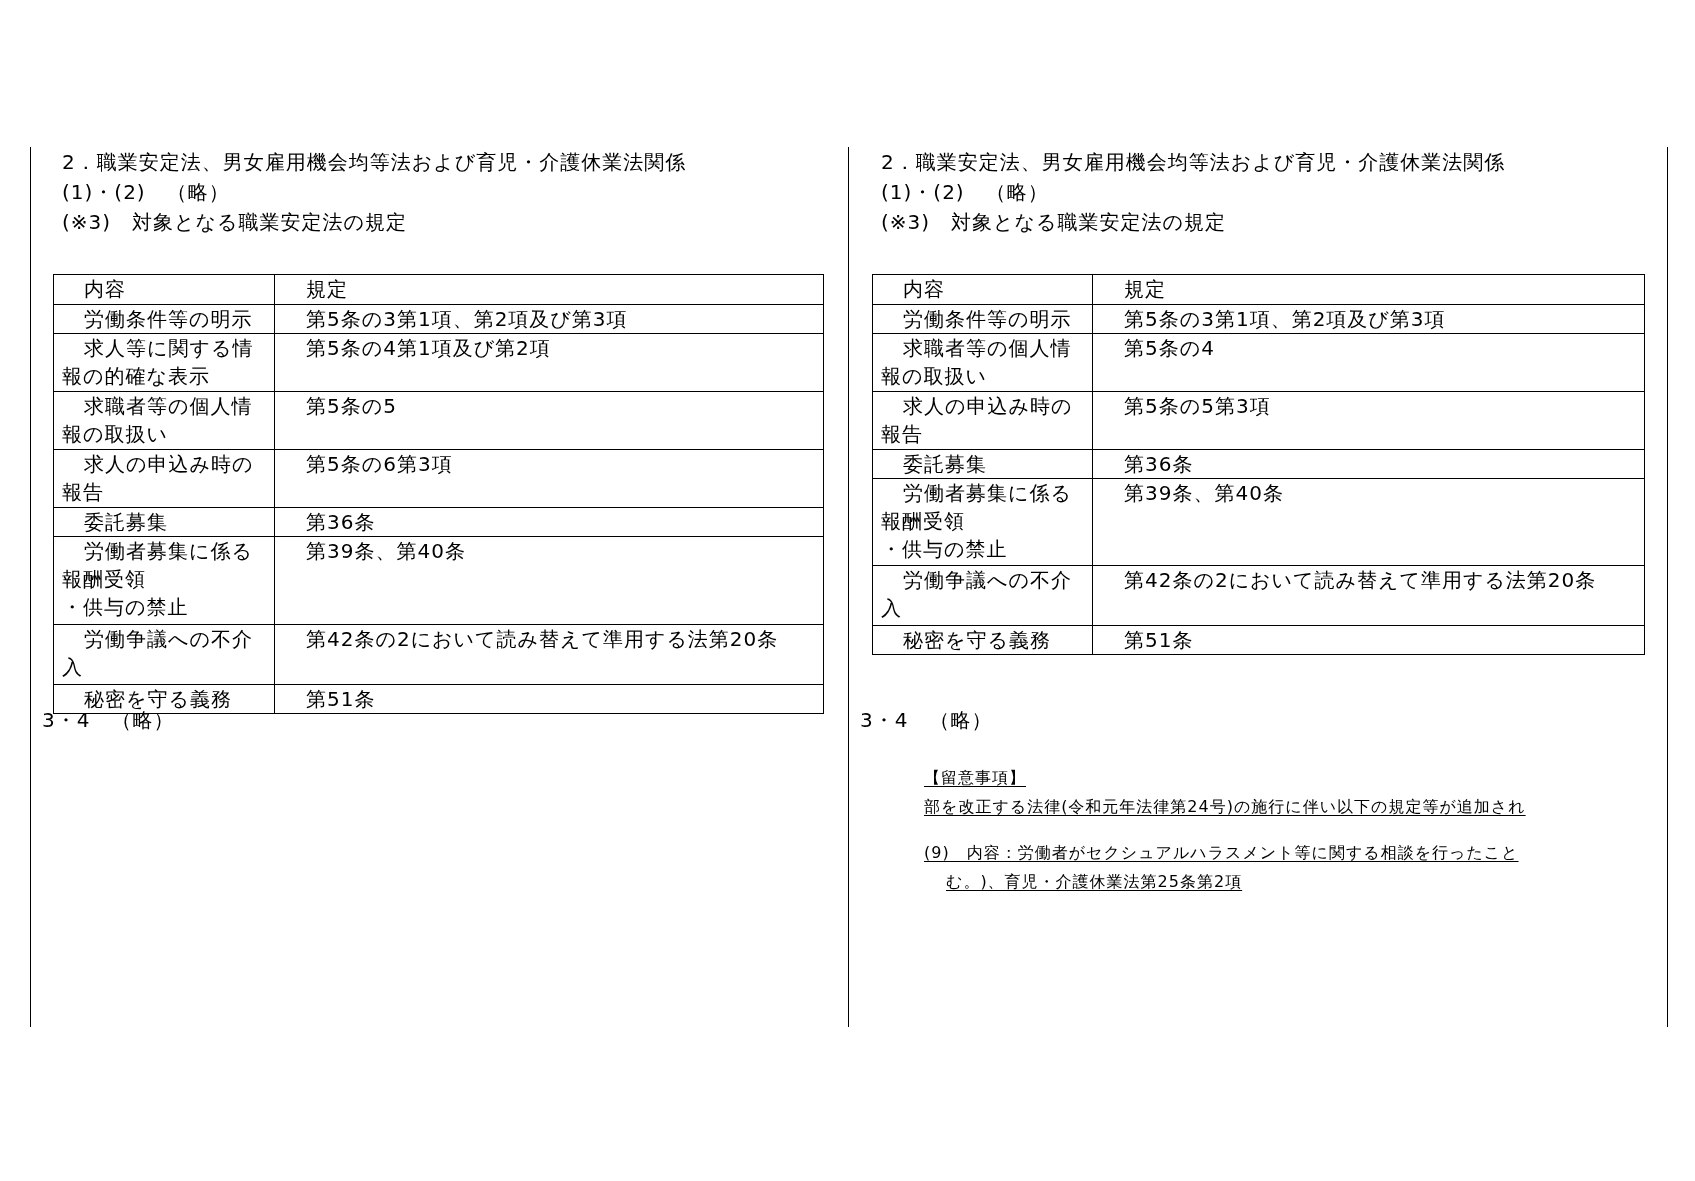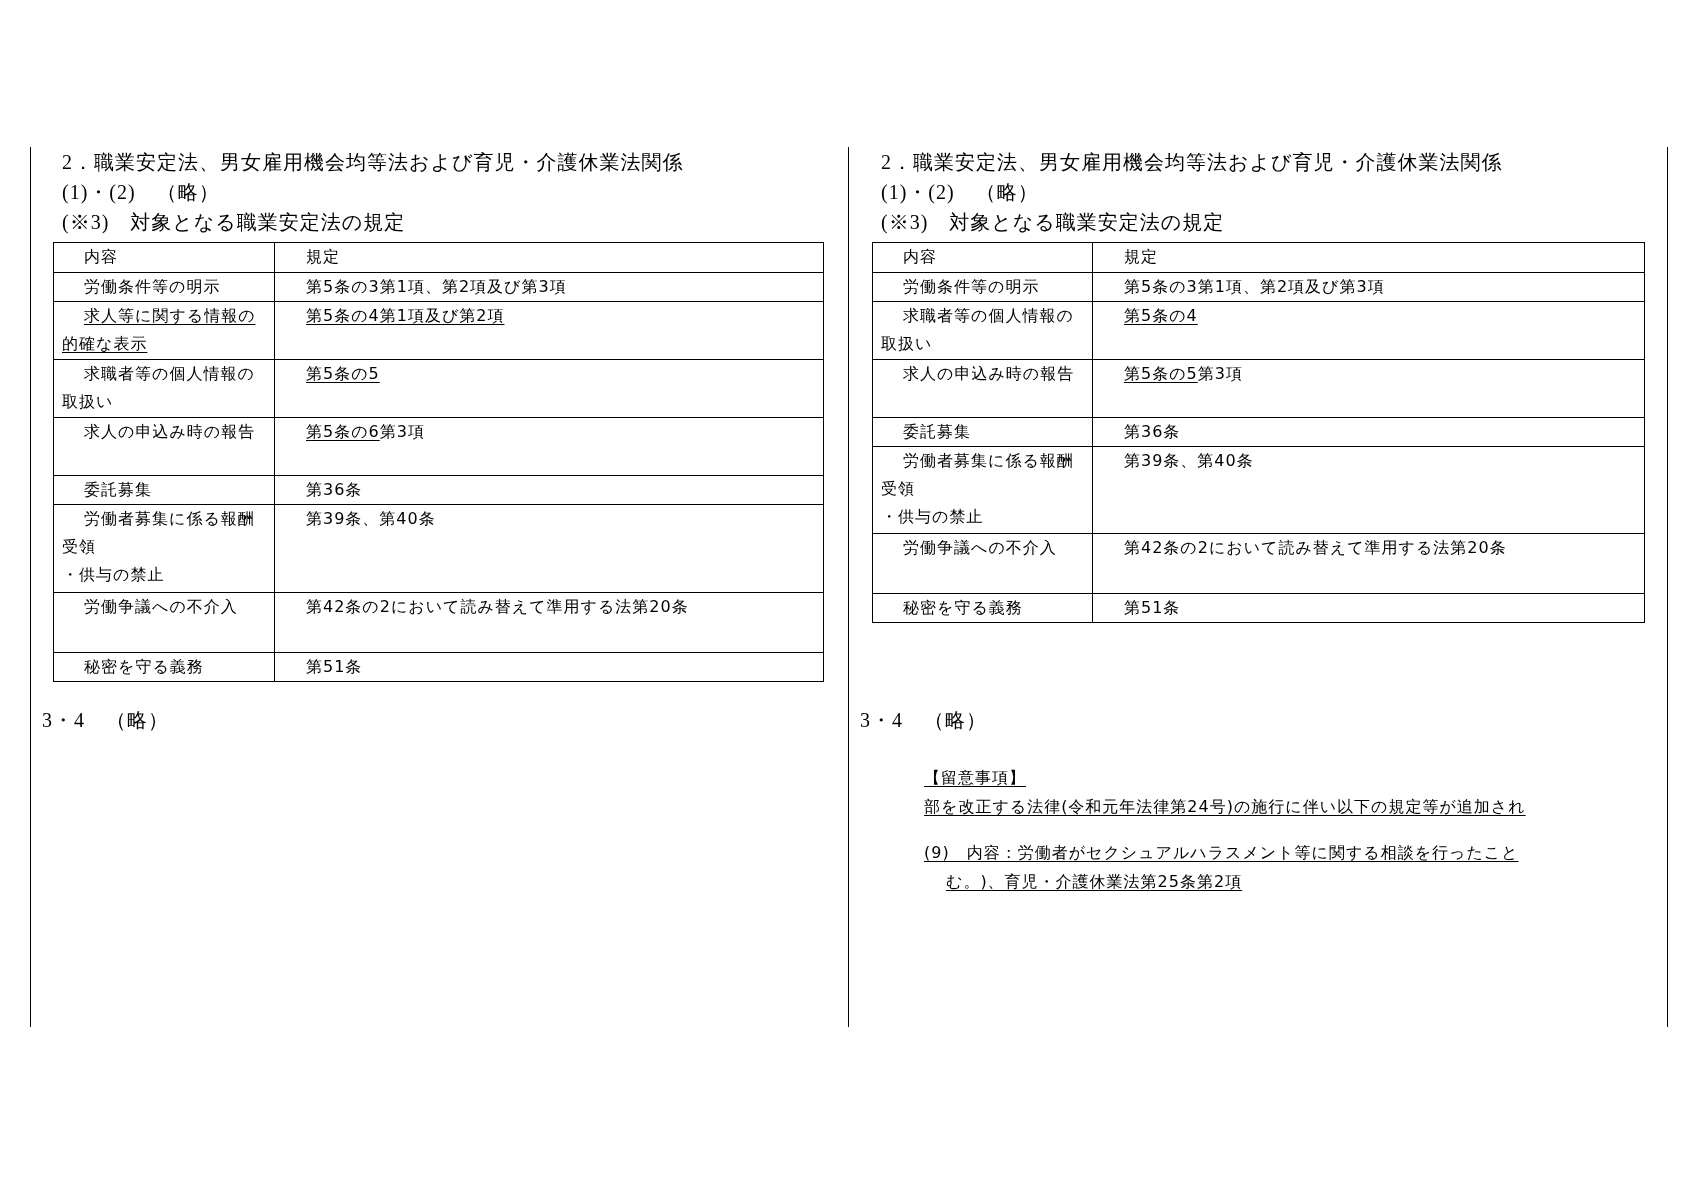--- a/index.html
+++ b/index.html
@@ -3,32 +3,33 @@
 <meta charset="utf-8">
 <style>
   html, body { margin: 0; padding: 0; background: #ffffff; }
   body {
     width: 1695px; height: 1181px; position: relative; overflow: hidden;
     font-family: "DejaVu Sans", "Liberation Sans", sans-serif;
     color: #000; font-size: 20px;
   }
   .vline { position: absolute; width: 1px; background: #000; top: 147px; height: 880px; }
   .panel { position: absolute; top: 0; }
-  .line { position: absolute; white-space: nowrap; font-size: 20px; line-height: 29px; letter-spacing: 1px; font-family: Liberation Serif, serif; }
+  .line { position: absolute; white-space: nowrap; font-size: 20px; line-height: 29px; letter-spacing: 1px; }
   table.rules {
     position: absolute; border-collapse: collapse; table-layout: fixed;
-    font-size: 16px;
+    font-size: 20px;
+    margin-top: 32px;
   }
   table.rules td {
     border: 1.5px solid #000; vertical-align: top; padding: 0 8px 0 8px;
     line-height: 28px; letter-spacing: 1px; word-break: break-all;
   }
   table.rules td.c1 { text-indent: 22px; padding-left: 8px; }
   table.rules td.c2 { padding-left: 31px; }
-  .u { text-decoration: underline; text-underline-offset: 3px; }
+  .u { text-underline-offset: 3px; }
   .notes { position: absolute; font-size: 16px; line-height: 29px; letter-spacing: 1px; margin-left: 44px; }
   .notes .ul { text-decoration: underline; text-underline-offset: 3px; }
 </style>
 </head>
 <body>
 
 <div class="vline" style="left:30px;"></div>
 <div class="vline" style="left:848px;"></div>
 <div class="vline" style="left:1667px;"></div>
 

